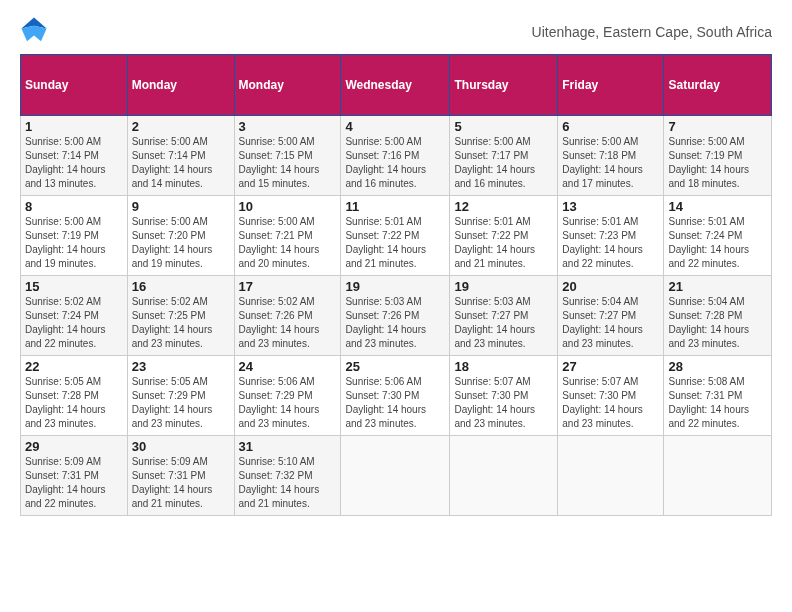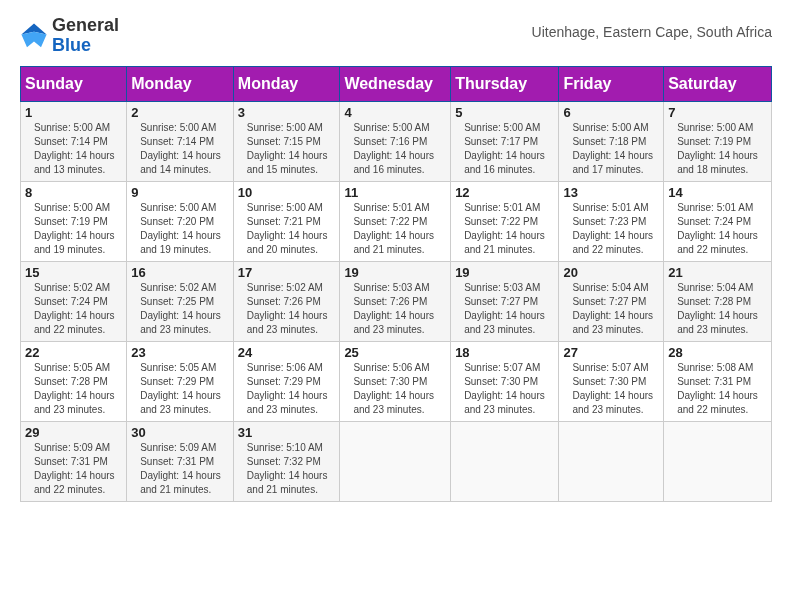--- a/index.html
+++ b/index.html
@@ -51,25 +51,25 @@
       font-size: 14px;
       color: #555;
       margin-top: 8px;
     }
     .calendar {
       width: 100%;
       border-collapse: collapse;
       font-size: 10.5px;
     }
     .calendar thead th {
-      background: #a21caf;
+      background: #be185d;
       color: #fff;
-      padding: 8px 4px;
+      padding: 23px 4px;
       text-align: left;
-      font-size: 16px;
+      font-size: 12px;
       font-weight: bold;
       border: 1px solid #1255a0;
     }
     .calendar tbody td {
       vertical-align: top;
       border: 1px solid #ccc;
       padding: 3px 4px;
       width: 113px;
       height: 80px;
       background: #fff;
@@ -84,40 +84,35 @@
       font-size: 13px;
       font-weight: bold;
       color: #222;
       display: block;
       margin-bottom: 1px;
     }
     .day-info {
       color: #444;
       font-size: 10px;
       line-height: 1.4;
-      margin-left: 9px;
     }
     .empty-cell {
       background: #f9f9f9 !important;
     }
   </style>
 </head>
 <body>
 
 <div class="page">
   <div class="header">
     <div class="logo">
       <svg class="logo-icon" viewBox="0 0 40 40">
         <polygon points="20,2 38,18 20,14 2,18" fill="#1565c0"></polygon>
         <polygon points="20,14 38,18 30,36 20,28 10,36 2,18" fill="#42a5f5"></polygon>
       </svg>
-      <div>
-        <span class="logo-text">General</span><br>
-        <span class="logo-text logo-blue">Blue</span>
-      </div>
     </div>
     <div class="title-block">
       <div class="subtitle">Uitenhage, Eastern Cape, South Africa</div>
     </div>
   </div>
 
   <table class="calendar">
     <thead>
       <tr>
         <th>Sunday</th>

